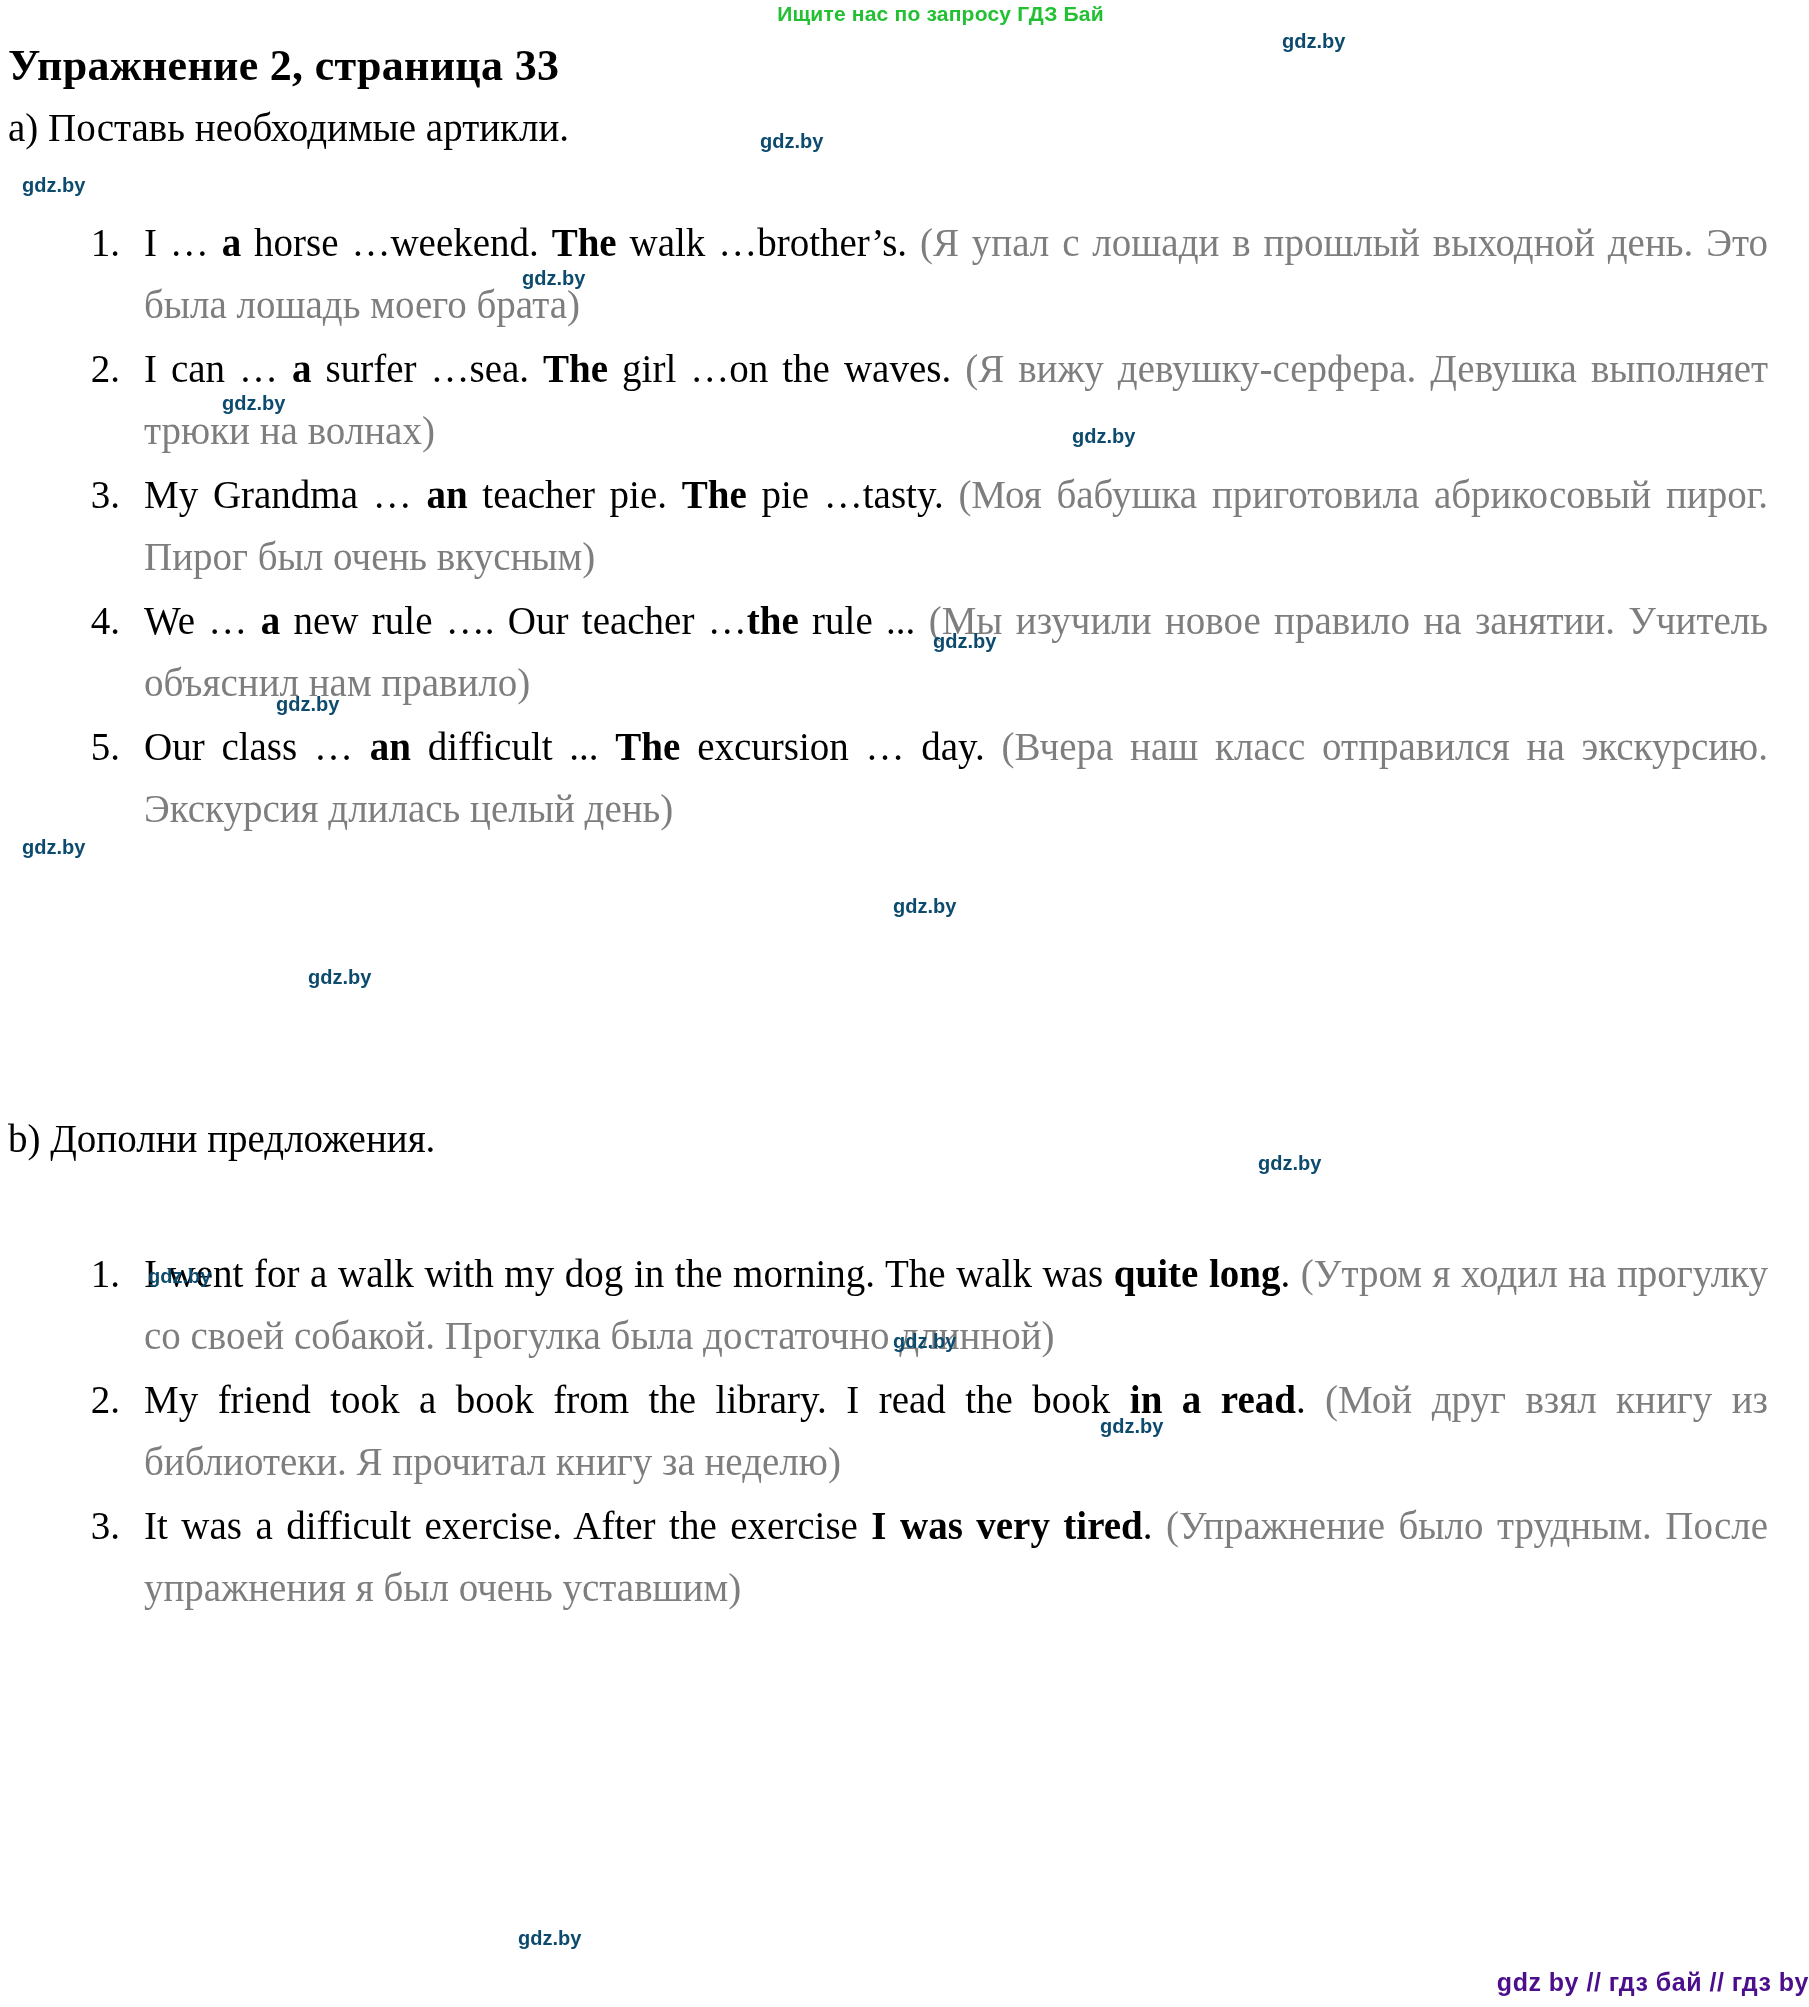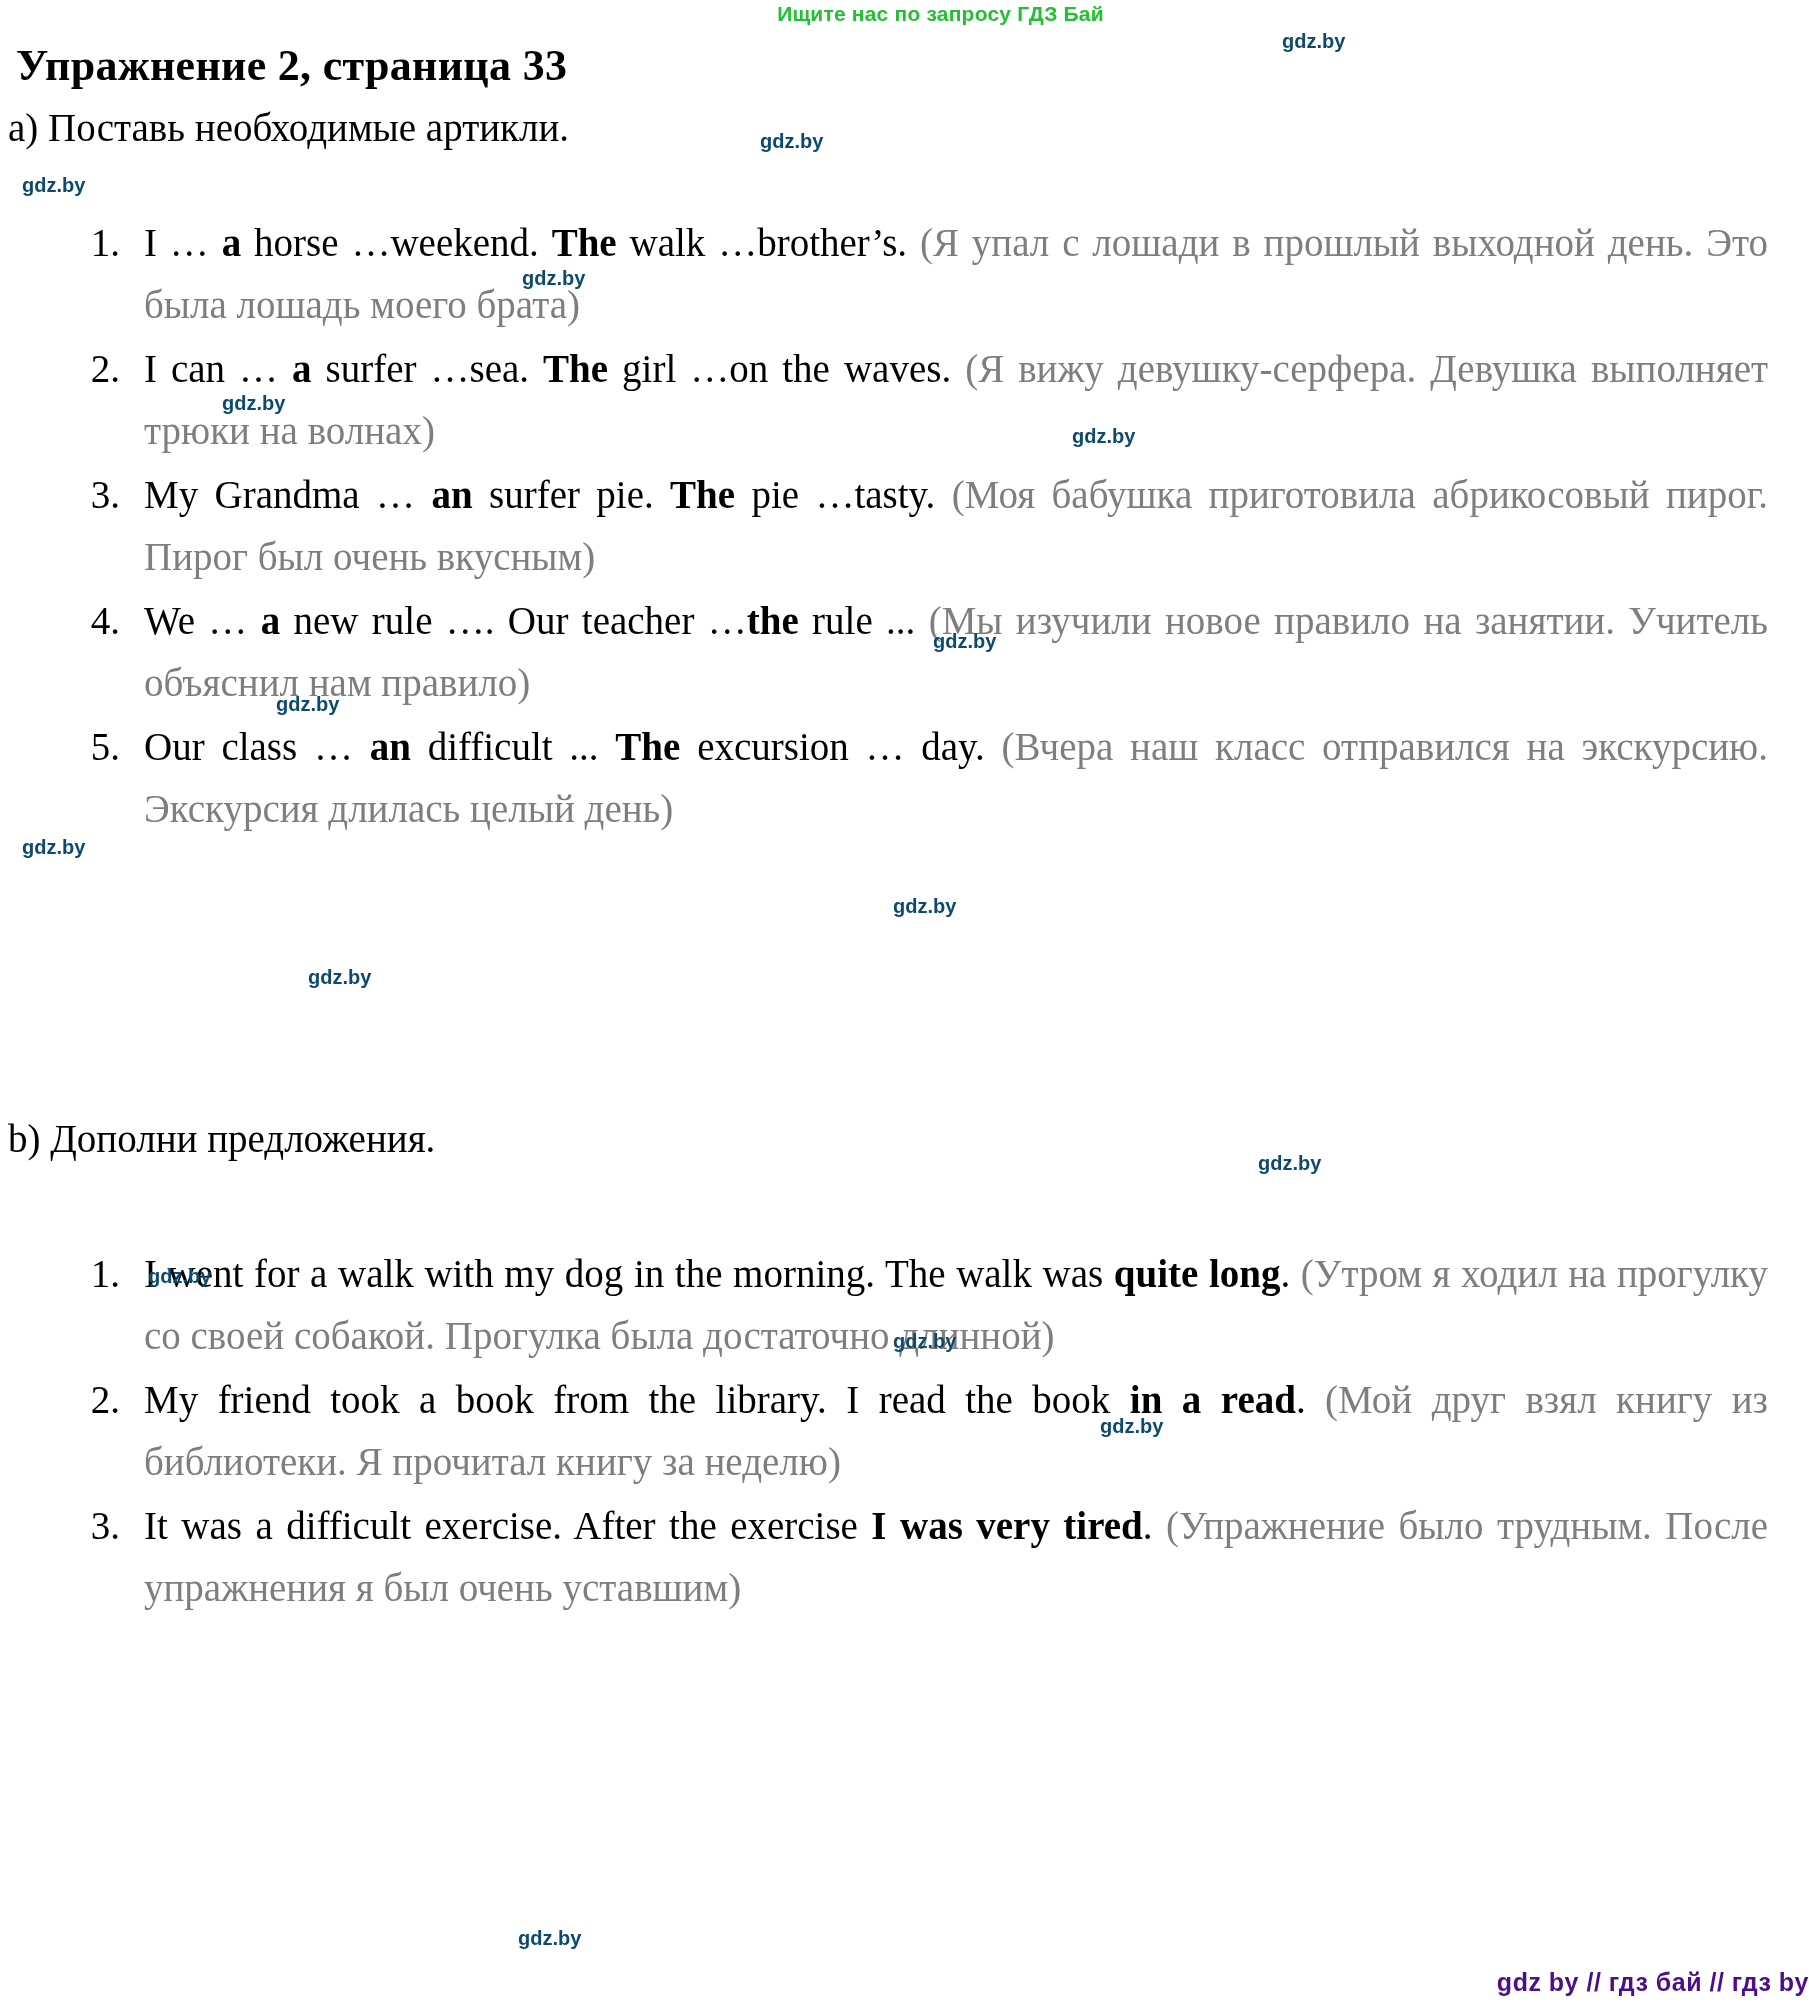--- a/index.html
+++ b/index.html
@@ -36,21 +36,21 @@
     position: absolute;
     top: 0;
     left: 0;
     width: 1809px;
     padding: 0;
   }
 
   .title {
     position: absolute;
     top: 40px;
-    left: 16px;
+    left: 8px;
     font-size: 44px;
     font-weight: 700;
     letter-spacing: 0.3px;
     white-space: nowrap;
   }
 
   .section-head {
     position: absolute;
     left: 8px;
     font-size: 39px;
@@ -137,21 +137,21 @@
       <div class="li-body"><span>I … </span><b>a</b><span> horse …weekend. </span><b>The</b><span> walk …brother’s. </span><span class="ru">(Я упал с лошади в прошлый выходной день. Это была лошадь моего брата)</span></div>
     </div>
 
     <div class="li">
       <div class="li-num">2.</div>
       <div class="li-body"><span>I can … </span><b>a</b><span> surfer …sea. </span><b>The</b><span> girl …on the waves. </span><span class="ru">(Я вижу девушку-серфера. Девушка выполняет трюки на волнах)</span></div>
     </div>
 
     <div class="li">
       <div class="li-num">3.</div>
-      <div class="li-body"><span>My Grandma … </span><b>an</b><span> surfer pie. </span><b>The</b><span> pie …tasty. </span><span class="ru">(Моя бабушка приготовила абрикосовый пирог. Пирог был очень вкусным)</span></div>
+      <div class="li-body"><span>My Grandma … </span><b>an</b><span> teacher pie. </span><b>The</b><span> pie …tasty. </span><span class="ru">(Моя бабушка приготовила абрикосовый пирог. Пирог был очень вкусным)</span></div>
     </div>
 
     <div class="li">
       <div class="li-num">4.</div>
       <div class="li-body"><span>We … </span><b>a</b><span> new rule …. Our teacher …</span><b>the</b><span> rule ... </span><span class="ru">(Мы изучили новое правило на занятии. Учитель объяснил нам правило)</span></div>
     </div>
 
     <div class="li">
       <div class="li-num">5.</div>
       <div class="li-body"><span>Our class … </span><b>an</b><span> difficult ... </span><b>The</b><span> excursion … day. </span><span class="ru">(Вчера наш класс отправился на экскурсию. Экскурсия длилась целый день)</span></div>

